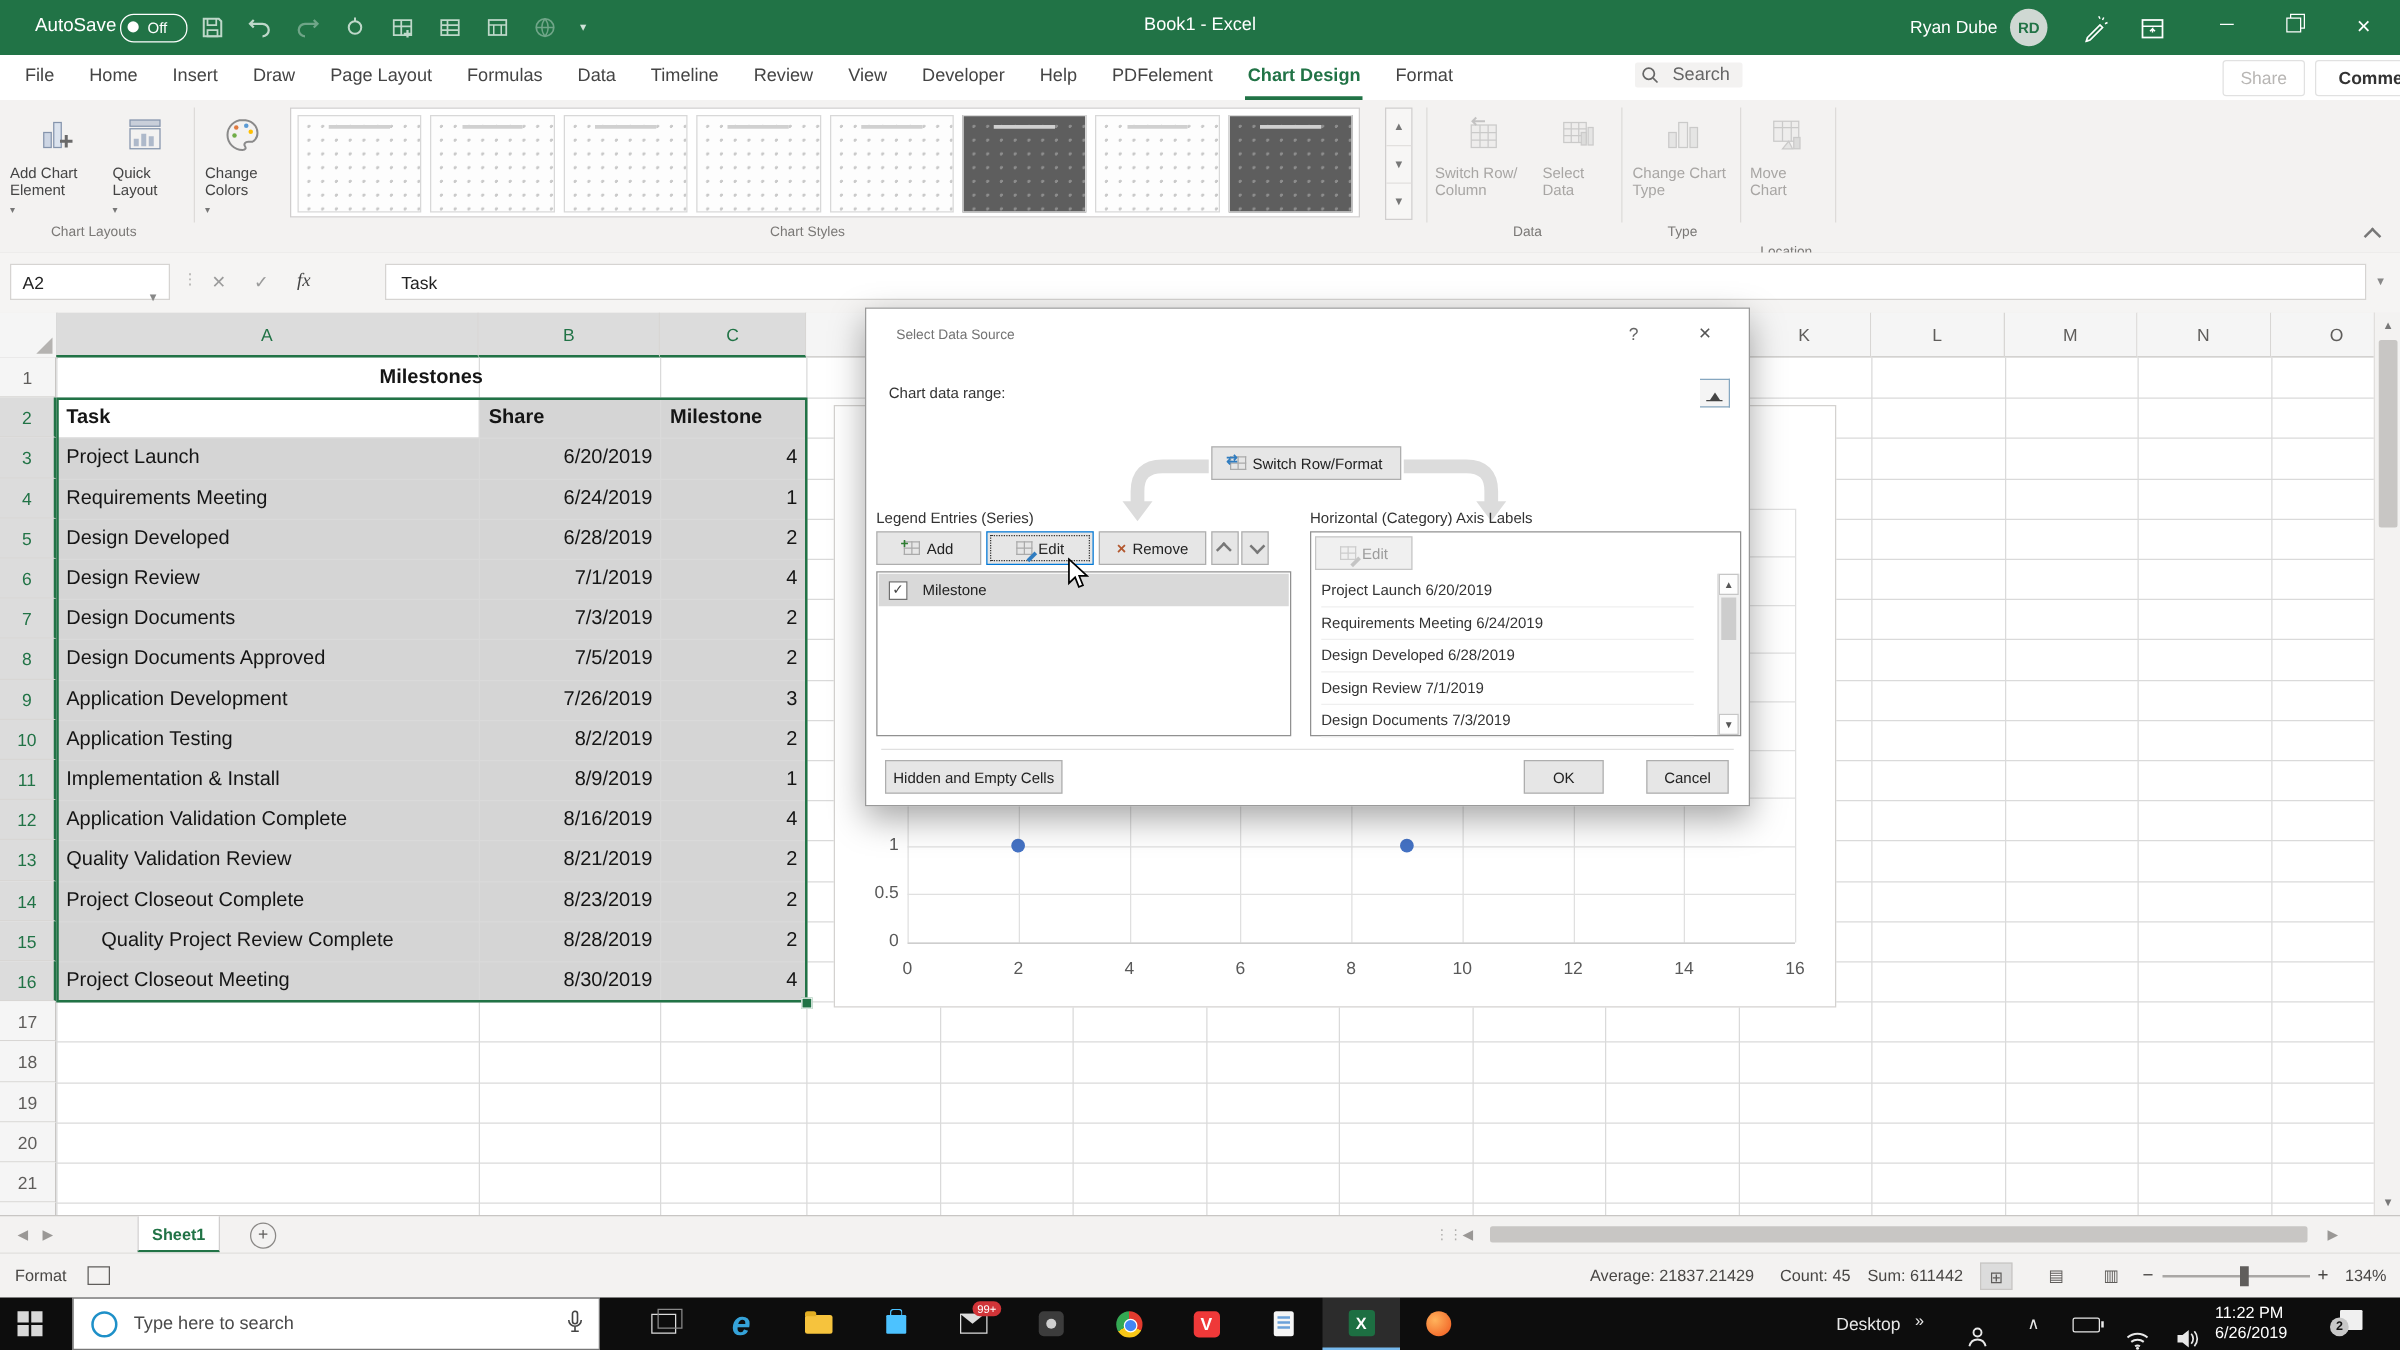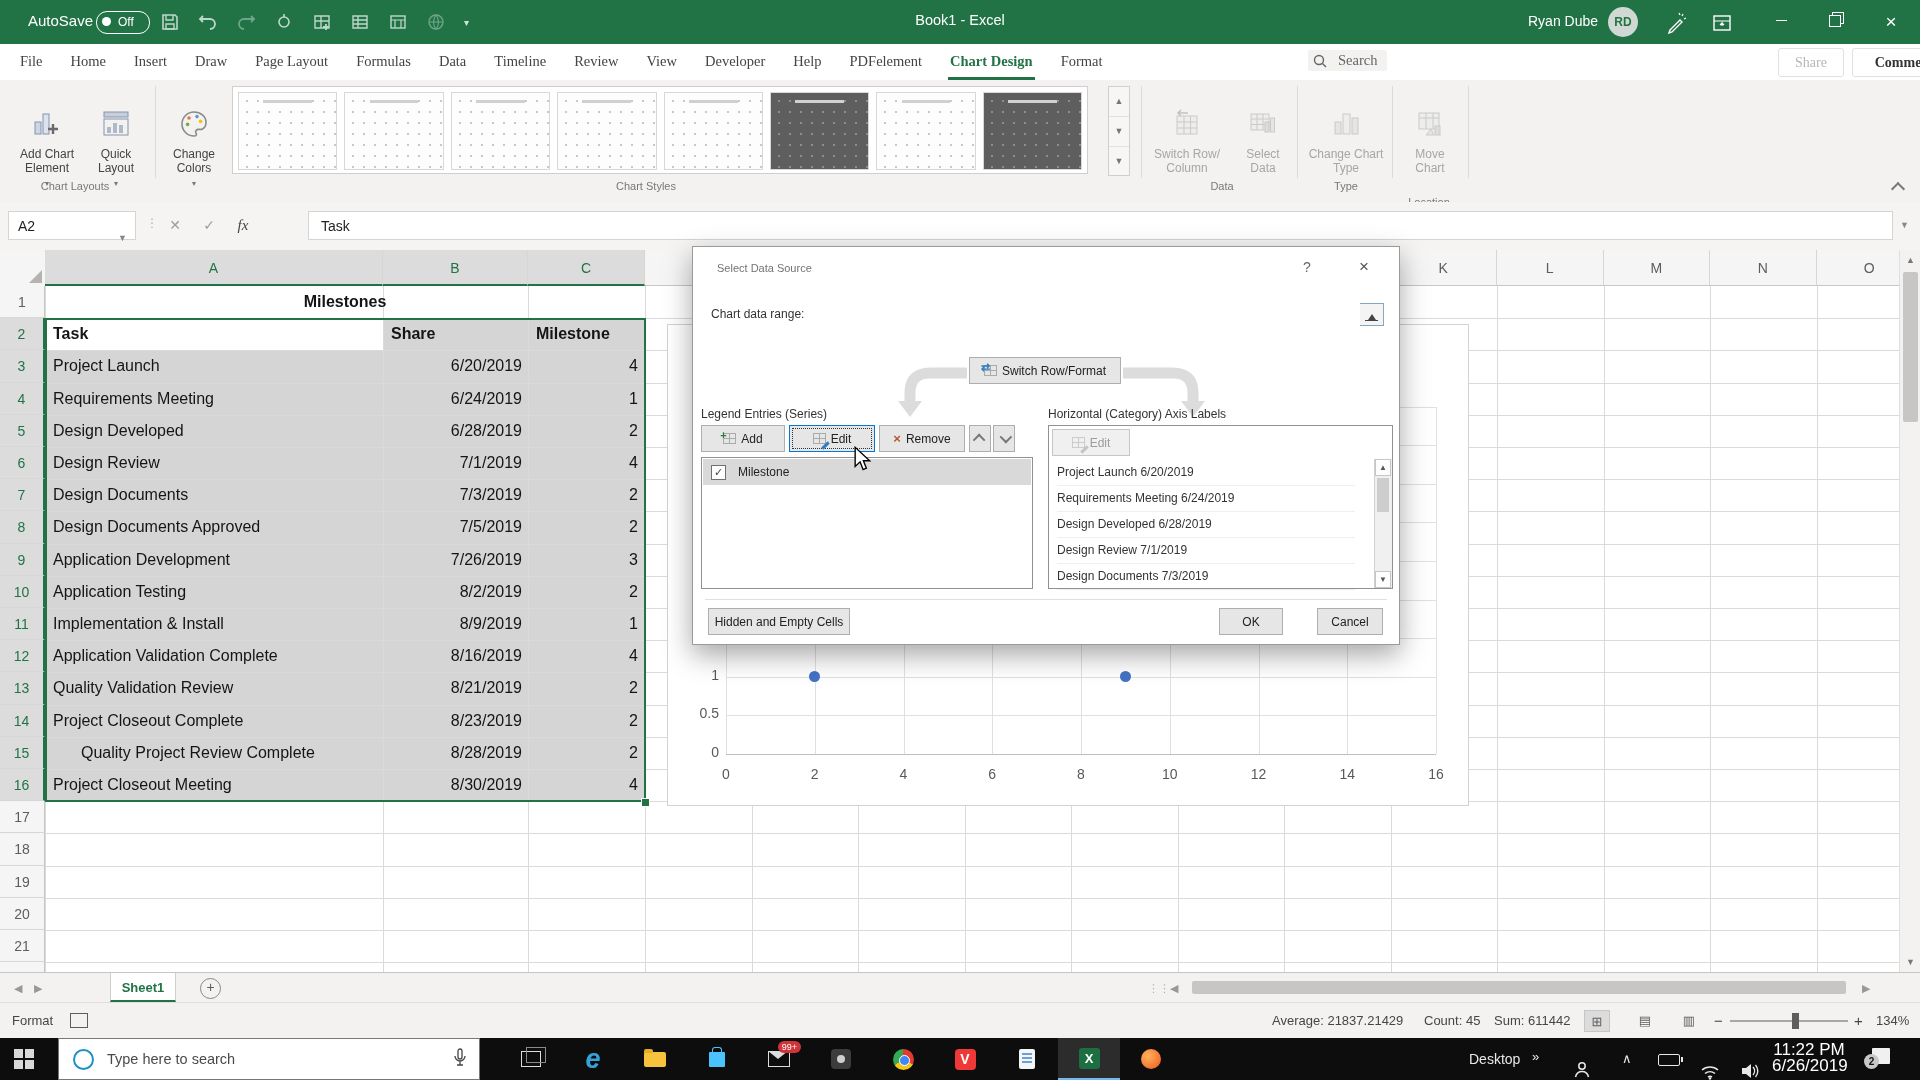--- a/index.html
+++ b/index.html
@@ -16,35 +16,35 @@
   .qat .qi{width:20px;height:20px;opacity:.9;}
   .qat .dim{opacity:.45;}
   .tb-title{position:absolute;left:860px;top:12px;width:200px;text-align:center;font-size:14.5px;color:#fff;}
   .tb-user{position:absolute;left:1528px;top:13px;font-size:14px;color:#fff;}
   .tb-avatar{position:absolute;left:1608px;top:7px;width:30px;height:30px;border-radius:50%;background:#cfd8d3;
              color:#217346;font-size:12px;font-weight:bold;text-align:center;line-height:30px;}
   .winctl{position:absolute;top:0;height:44px;width:46px;text-align:center;color:#fff;font-size:16px;line-height:44px;}
   .ctl-restore i{display:inline-block;width:10px;height:10px;border:1px solid #fff;box-shadow:3px -3px 0 -1px #217346,3px -3px 0 0 #fff;}
   .ctl-min i{display:inline-block;width:11px;border-bottom:1px solid #fff;vertical-align:6px;}
   
-  .menubar{position:absolute;left:0;top:44px;width:1920px;height:36px;background:#fff;border-bottom:7px solid #3b82f6;font-family:Liberation Serif, serif;}
+  .menubar{position:absolute;left:0;top:44px;width:1920px;height:36px;background:#fff;border-bottom:7px solid #3b82f6;}
   #menu-tabs{position:absolute;left:6px;top:0;display:flex;height:36px;}
   .mtab{padding:0 14px;font-size:14.5px;line-height:34px;color:#444;position:relative;white-space:nowrap;}
   .mtab.active{color:#217346;font-weight:bold;}
   .mtab.active::after{content:"";position:absolute;left:12px;right:12px;bottom:0;height:3px;background:#217346;}
   .mb-search{position:absolute;left:1308px;top:6px;display:flex;align-items:center;gap:10px;font-size:14.5px;color:#666;
              background:#f3f2f1;padding:2px 10px 2px 4px;border-radius:2px;}
   .mb-share{position:absolute;left:1778px;top:4px;width:64px;height:27px;border:1px solid #e1e1e1;border-radius:3px;
             color:#b8b6b4;font-size:14px;text-align:center;line-height:27px;}
   .mb-comments{position:absolute;left:1852px;top:4px;width:108px;height:27px;border:1px solid #e1e1e1;border-radius:3px;
             color:#333;font-size:14px;font-weight:bold;text-align:center;line-height:27px;}
   
   .ribbon{position:absolute;left:0;top:80px;width:1920px;height:122px;background:#f3f2f1;border-bottom:1px solid #d8d6d4;}
   .rsep{position:absolute;top:6px;width:1px;height:92px;background:#dddbd9;}
-  .bigbtn{position:absolute;top:20px;text-align:center;font-size:12px;color:#444;}
+  .bigbtn{position:absolute;top:4px;text-align:left;font-size:12px;color:#444;}
   .bigbtn .bicon{margin:4px auto 3px;width:34px;height:40px;display:flex;align-items:center;justify-content:center;}
   .bigbtn.disabled{color:#a8a6a4;}
   .grouplbl{position:absolute;top:100px;font-size:11px;color:#7a7876;text-align:center;width:140px;margin-left:-70px;}
   .gallery{position:absolute;left:232px;top:6px;width:856px;height:88px;background:#fff;border:1px solid #d0cece;display:flex;gap:7px;padding:5px;box-sizing:border-box;}
   .thumb{width:99px;height:76px;border:1px solid #d8d8d8;background:
          radial-gradient(circle at 8px 8px,#c9c9c9 1.2px,transparent 1.4px);background-size:11px 11px;background-color:#fdfdfd;position:relative;}
   .thumb::before{content:"";position:absolute;left:25%;top:7px;height:3px;width:50%;background:#d0d0d0;}
   .thumb.dark{background-color:#5e5e5e;background:radial-gradient(circle at 8px 8px,#8d8d8d 1.2px,transparent 1.4px);background-size:11px 11px;background-color:#5e5e5e;}
   .gscroll{position:absolute;left:1108px;top:6px;width:20px;height:88px;border:1px solid #d0cece;background:#f7f6f5;}
   .gs-b{height:29px;text-align:center;font-size:9px;color:#777;line-height:29px;border-bottom:1px solid #e2e0de;}
@@ -144,21 +144,21 @@
   .startbtn i{position:absolute;width:9px;height:9px;background:#d8d8d8;}
   .searchbox{position:absolute;left:58px;top:0;width:422px;height:42px;background:#fff;border:1px solid #777;box-sizing:border-box;
              color:#4a4a4a;font-size:14.5px;line-height:40px;}
   .cortana{position:absolute;left:14px;top:10px;width:21px;height:21px;border-radius:50%;border:2.5px solid #1e90c8;box-sizing:border-box;}
   .micico{position:absolute;right:12px;top:9px;color:#444;}
   .tb-apps{position:absolute;left:500px;top:0;display:flex;height:42px;}
   .tb-app{width:62px;height:42px;display:flex;align-items:center;justify-content:center;position:relative;}
   .tb-app.active{background:rgba(255,255,255,.13);border-bottom:2px solid #76b9ed;box-sizing:border-box;}
   .badge{position:absolute;right:9px;top:3px;background:#d13438;color:#fff;font-size:9px;border-radius:8px;padding:1px 4px;line-height:10px;}
   .tray{position:absolute;top:0;height:42px;color:#e8e8e8;}
-  .clock{position:absolute;left:1772px;top:4px;width:74px;text-align:center;font-size:17px;line-height:16px;color:#fff;}
+  .clock{position:absolute;left:1772px;top:4px;width:74px;text-align:left;font-size:13px;line-height:16px;color:#fff;}
   .ic-taskview{width:18px;height:14px;border:1.5px solid #ddd;position:relative;background:transparent;}
   .ic-taskview::after{content:"";position:absolute;left:4px;top:-5px;width:18px;height:14px;border:1.5px solid #8a8a8a;}
   .ic-folder{width:22px;height:15px;background:#f6c33d;border-radius:2px;position:relative;}
   .ic-folder::before{content:"";position:absolute;left:0;top:-3px;width:9px;height:4px;background:#e2ae24;border-radius:2px 2px 0 0;}
   .ic-store{width:16px;height:15px;background:#4cc2ff;position:relative;border-radius:1px;}
   .ic-store::before{content:"";position:absolute;left:3px;top:-5px;width:8px;height:5px;border:1.5px solid #4cc2ff;border-bottom:none;border-radius:3px 3px 0 0;}
   .ic-mail{width:20px;height:14px;border:1.5px solid #ddd;position:relative;}
   .ic-mail::before{content:"";position:absolute;left:-1px;top:-1px;border-left:10px solid transparent;border-right:10px solid transparent;border-top:8px solid #ddd;}
   .ic-dark{width:20px;height:20px;background:#3c3c3c;border-radius:4px;position:relative;}
   .ic-dark::after{content:"";position:absolute;left:6px;top:6px;width:8px;height:8px;border-radius:50%;background:#cfcfcf;}

